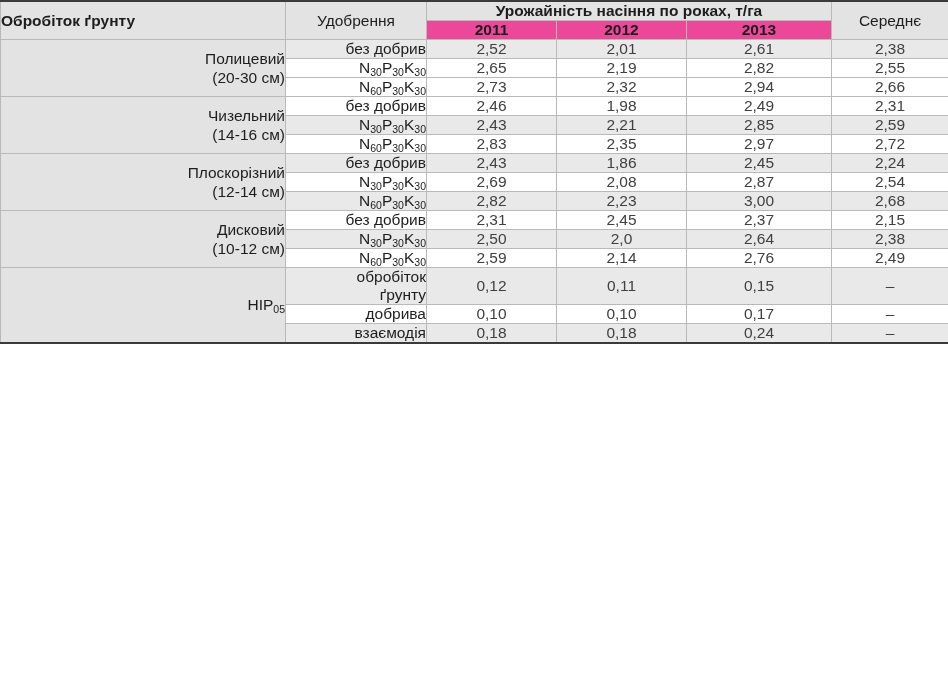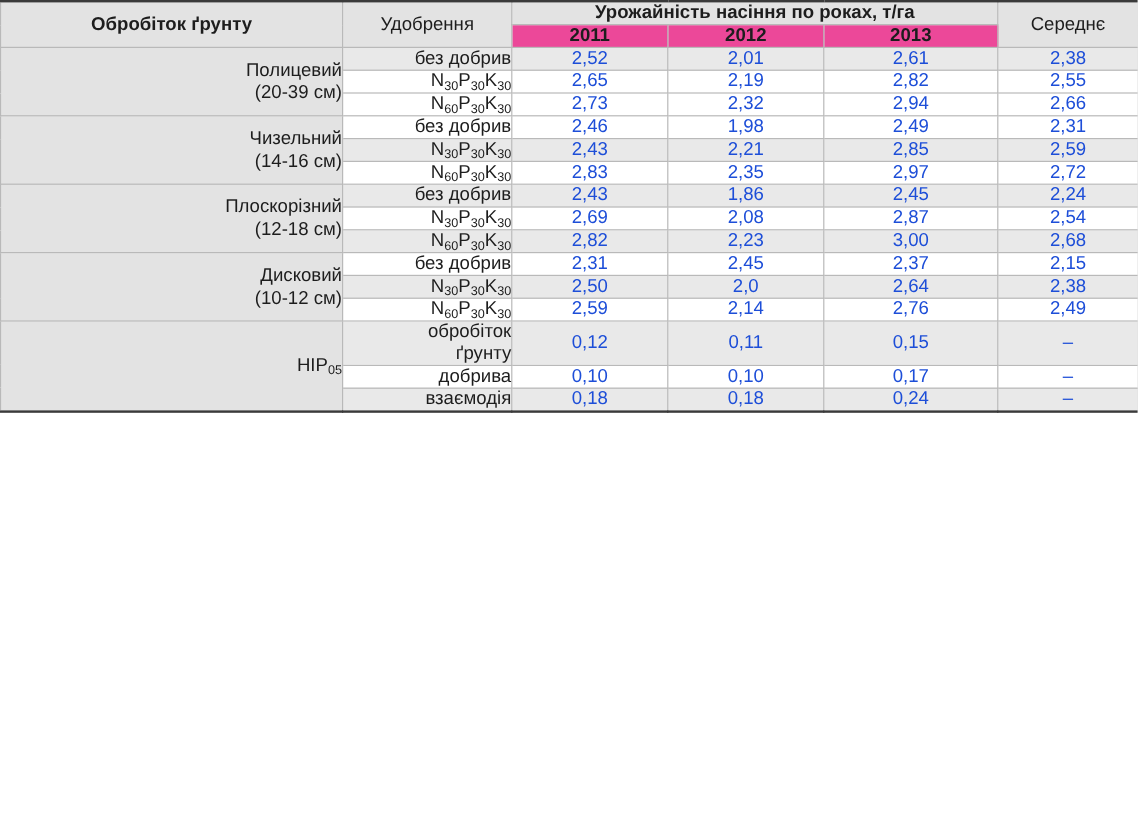--- a/index.html
+++ b/index.html
@@ -60,21 +60,21 @@
     background: #ec4899;
     text-align: center;
     font-weight: bold;
     font-size: 16px;
     color: #1d1d1d;
     padding: 7px 4px 8px 4px;
     border-bottom: 2px solid #3a3a3a;
   }
   .hdr-left {
     background: #e3e3e3;
-    text-align: center;
+    text-align: left;
     font-weight: bold;
     font-size: 16.5px;
     color: #1d1d1d;
     padding: 6px 8px;
     border-bottom: 2px solid #3a3a3a;
   }
 
   td.rowhdr {
     background: #e3e3e3;
     text-align: right;
@@ -88,21 +88,21 @@
   td.fert {
     text-align: right;
     padding: 8px 6px;
     font-size: 16px;
     color: #1d1d1d;
   }
   td.num {
     text-align: center;
     padding: 8px 6px;
     font-size: 16.5px;
-    color: #1d4ed8;
+    color: #404040;
   }
   tr.shaded td.fert,
   tr.shaded td.num {
     background: #e9e9e9;
   }
   tr.plain td.fert,
   tr.plain td.num {
     background: #ffffff;
   }
   .avg-cell { }
@@ -141,21 +141,21 @@
       <th class="hdr-cell" rowspan="2">Середнє</th>
     </tr>
     <tr>
       <th class="hdr-year">2011</th>
       <th class="hdr-year">2012</th>
       <th class="hdr-year">2013</th>
     </tr>
   </thead>
   <tbody id="table-body">
       <tr class="shaded">
-        <td class="rowhdr" rowspan="3"><span>Полицевий</span><span class="l2">(20-39 см)</span></td>
+        <td class="rowhdr" rowspan="3"><span>Полицевий</span><span class="l2">(20-30 см)</span></td>
         <td class="fert">без добрив</td>
         <td class="num">2,52</td>
         <td class="num">2,01</td>
         <td class="num">2,61</td>
         <td class="num avg-cell">2,38</td>
       </tr>
       <tr class="plain">
         <td class="fert"><span class="nowrap"><span>N</span><sub>30</sub><span>P</span><sub>30</sub><span>K</span><sub>30</sub></span></td>
         <td class="num">2,65</td>
         <td class="num">2,19</td>
@@ -185,21 +185,21 @@
         <td class="num avg-cell">2,59</td>
       </tr>
       <tr class="plain">
         <td class="fert"><span class="nowrap"><span>N</span><sub>60</sub><span>P</span><sub>30</sub><span>K</span><sub>30</sub></span></td>
         <td class="num">2,83</td>
         <td class="num">2,35</td>
         <td class="num">2,97</td>
         <td class="num avg-cell">2,72</td>
       </tr>
       <tr class="shaded">
-        <td class="rowhdr groupsep" rowspan="3"><span>Плоскорізний</span><span class="l2">(12-18 см)</span></td>
+        <td class="rowhdr groupsep" rowspan="3"><span>Плоскорізний</span><span class="l2">(12-14 см)</span></td>
         <td class="fert groupsep">без добрив</td>
         <td class="num groupsep">2,43</td>
         <td class="num groupsep">1,86</td>
         <td class="num groupsep">2,45</td>
         <td class="num groupsep avg-cell">2,24</td>
       </tr>
       <tr class="plain">
         <td class="fert"><span class="nowrap"><span>N</span><sub>30</sub><span>P</span><sub>30</sub><span>K</span><sub>30</sub></span></td>
         <td class="num">2,69</td>
         <td class="num">2,08</td>

